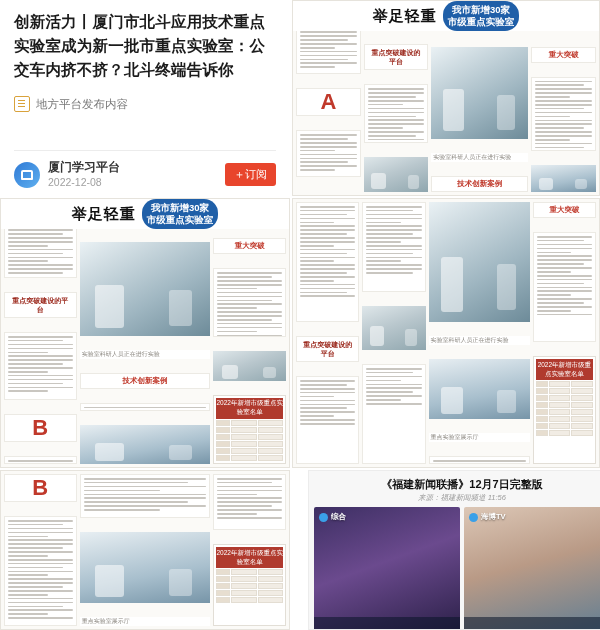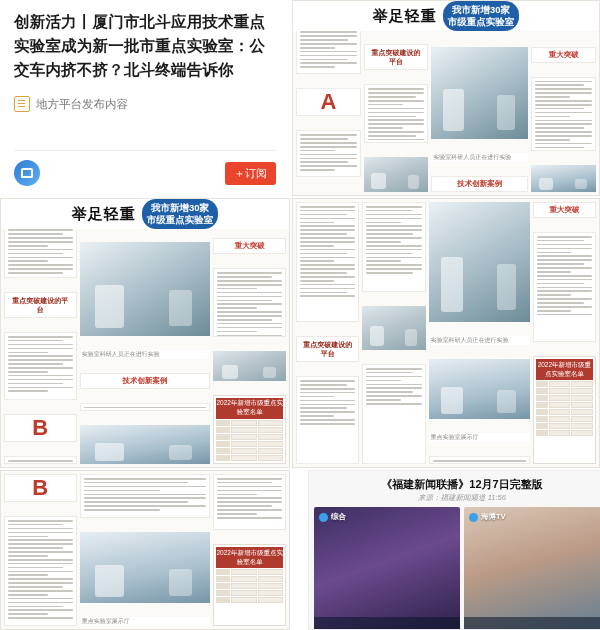--- a/index.html
+++ b/index.html
@@ -178,20 +178,24 @@
   <div class="article-head">
     <div class="article-title">创新活力丨厦门市北斗应用技术重点实验室成为新一批市重点实验室：公交车内挤不挤？北斗终端告诉你</div>
     <div class="source-row">
       <span class="src-badge"></span>
       <span class="src-text">地方平台发布内容</span>
     </div>
   </div>
   <div class="divider"></div>
   <div class="publisher">
     <span class="logo"></span>
+    <span class="pub-meta">
+      <span class="pub-name">厦门学习平台</span>
+      <span class="pub-date">2022-12-08</span>
+    </span>
     <span class="subscribe">＋订阅</span>
   </div>
 
   <div class="np np-top-right">
     <div class="cols">
       <div class="col">
         <div class="txt">
           <i class="l"></i>
             <i class="l"></i>
             <i class="m"></i>

